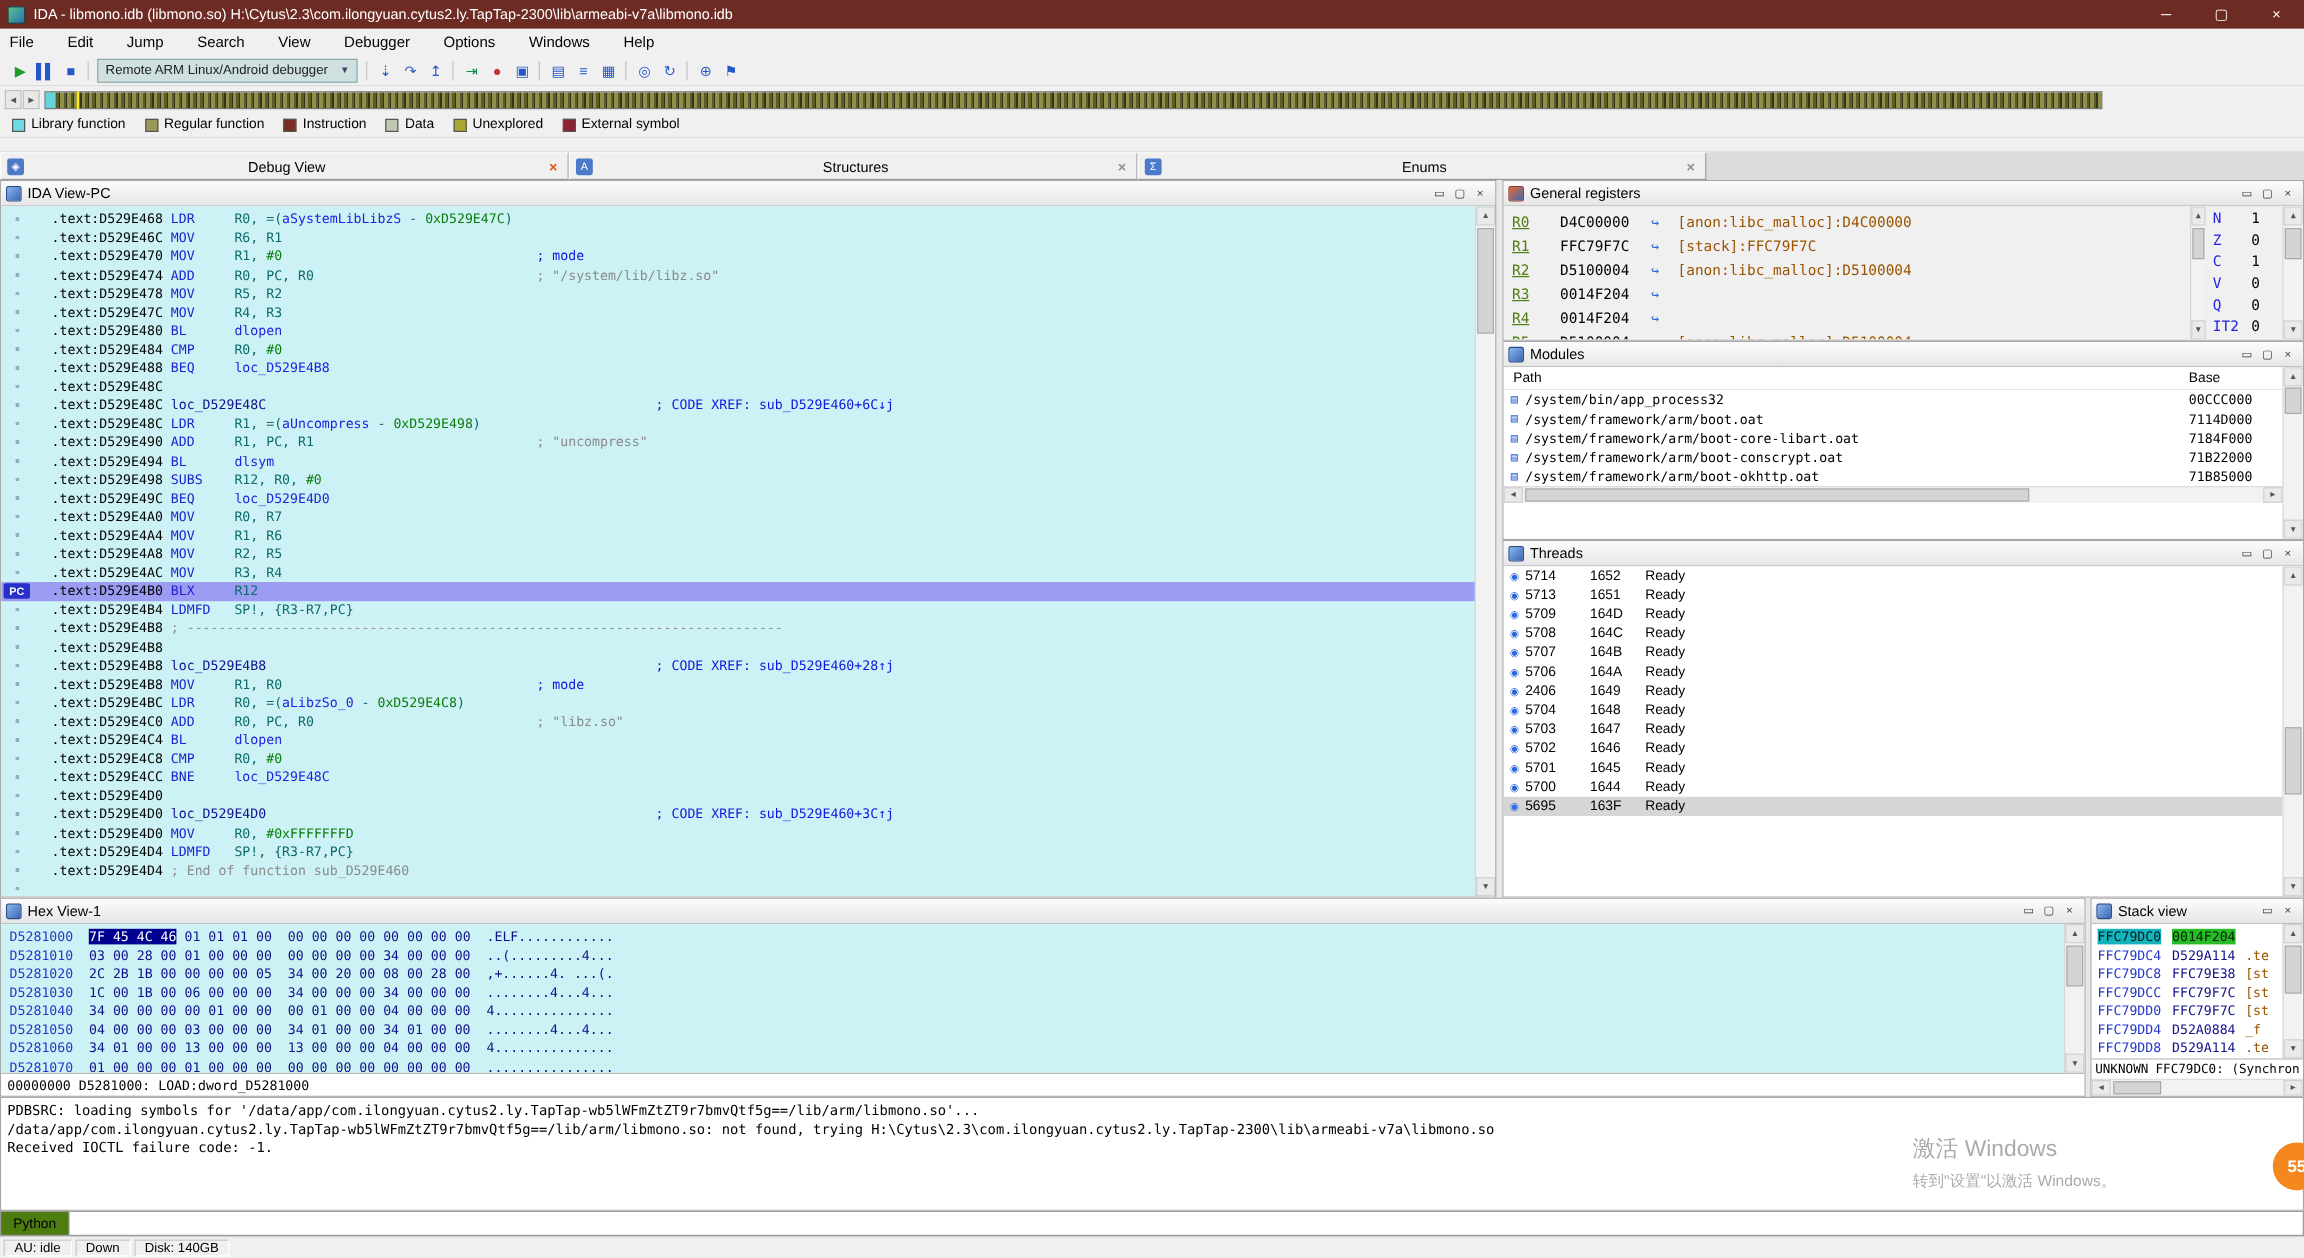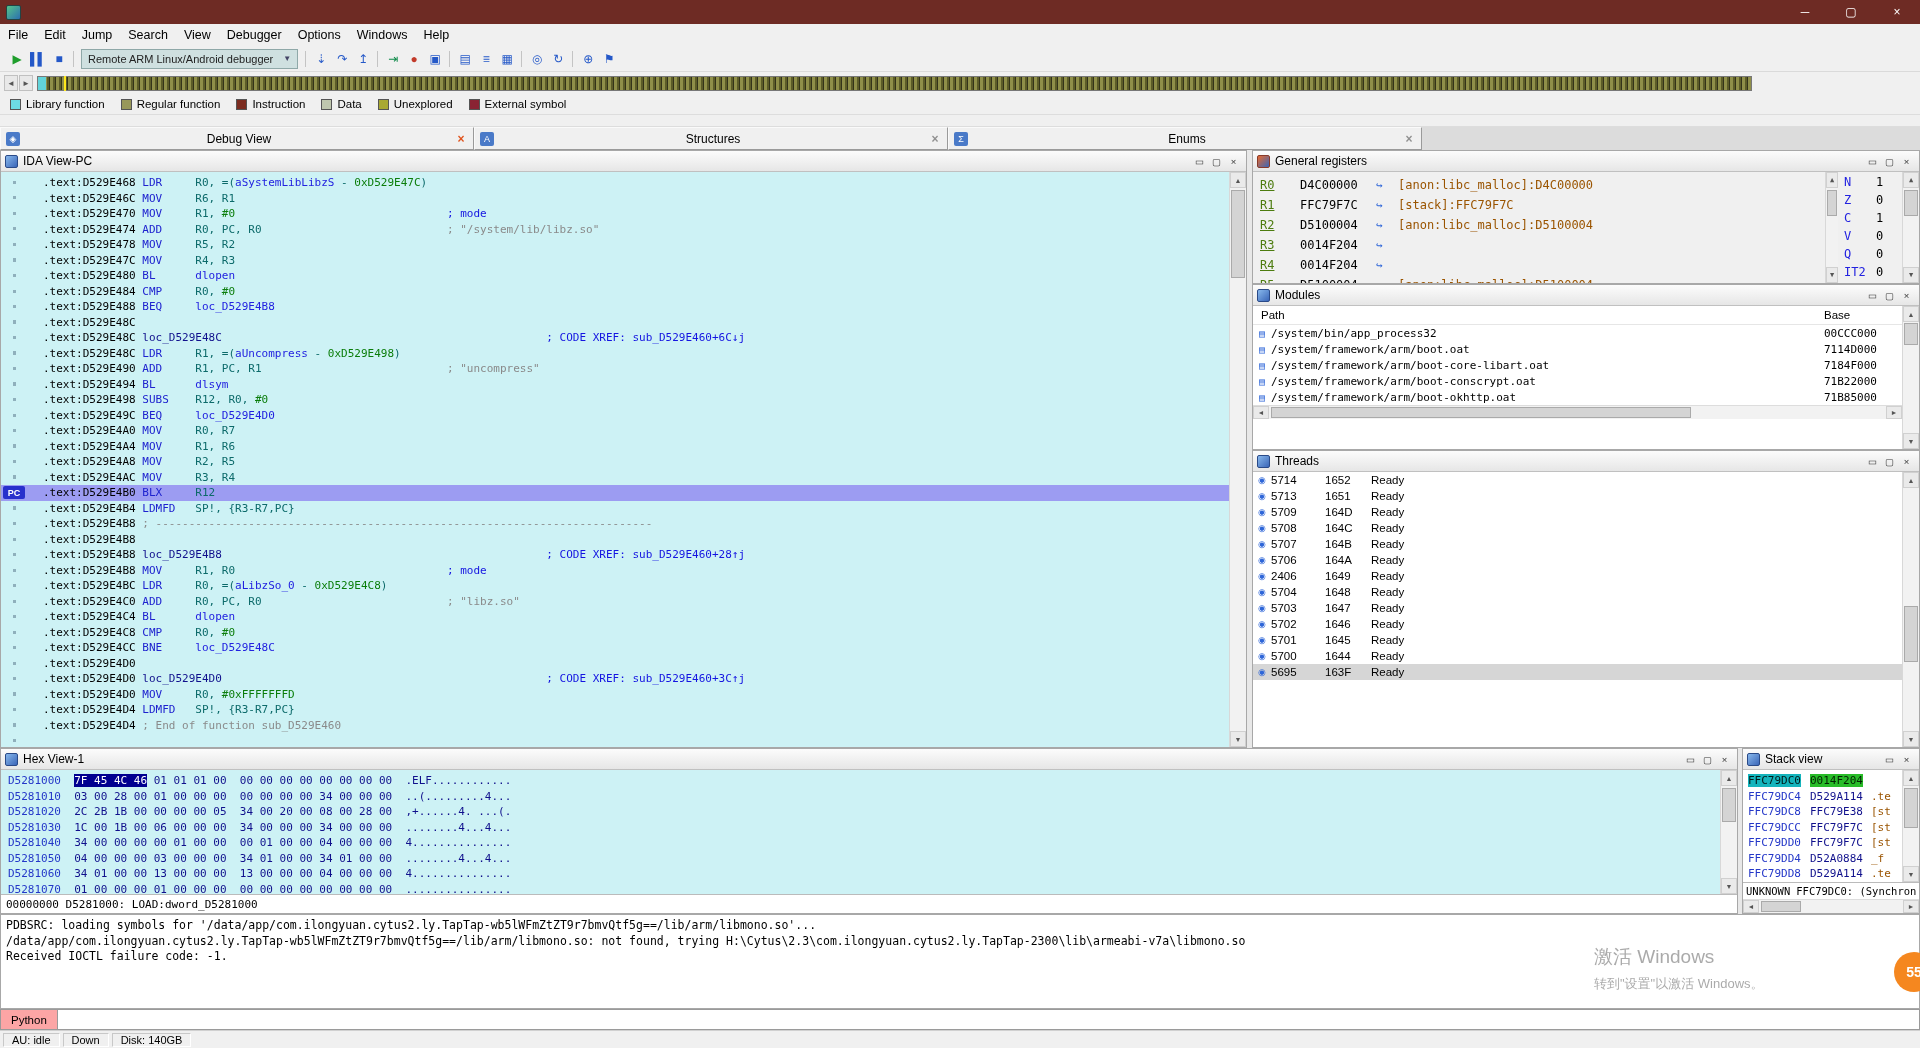--- a/index.html
+++ b/index.html
@@ -6,21 +6,21 @@
   html,body{width:1920px;height:1048px;overflow:hidden;}
   body{position:relative;background:#f0f0f0;font-family:"Liberation Sans",sans-serif;color:#000;}
 
   
   .titlebar{height:24px;background:#6e2b24;display:flex;align-items:center;color:#fff;font-size:12px;}
   .app-icon{width:15px;height:15px;margin:0 7px 0 6px;border-radius:2px;background:linear-gradient(135deg,#56c48a,#2b6fb0);border:1px solid #244;}
   .win-controls{margin-left:auto;display:flex;height:100%;}
   .winbtn{width:46px;display:flex;align-items:center;justify-content:center;font-size:12px;}
 
   
-  .menubar{height:22px;background:#f0f0f0;display:flex;align-items:center;font-size:12.5px;}
+  .menubar{height:22px;background:#f0f0f0;display:flex;align-items:center;font-size:12.5px;gap:12px;}
   .menu-item{padding:0 8px;}
 
   
   .toolbar{height:26px;background:#f0f0f0;border-bottom:1px solid #dadada;display:flex;align-items:center;padding-left:6px;}
   .tbtn{min-width:21px;height:21px;display:flex;align-items:center;justify-content:center;font-size:12px;letter-spacing:-1px;}
   .tsep{width:1px;height:16px;background:#c4c4c4;margin:0 4px;}
   .tselect{height:20px;display:flex;align-items:center;background:#cfe0e0;border:1px solid #8fa8a8;font-size:11px;padding:0 6px;margin:0 3px;min-width:205px;color:#222;}
   .tsel-arrow{margin-left:auto;font-size:8px;color:#446;padding-left:10px;}
 
   
@@ -152,36 +152,37 @@
   .st-ann{color:#9a5400;margin-left:8px;}
   .stack-status{height:17px;flex:none;border-top:1px solid #bbb;display:flex;align-items:center;font:10.5px "DejaVu Sans Mono",monospace;background:#fff;padding-left:3px;white-space:nowrap;overflow:hidden;}
   .stack-status .sep-gap{margin-right:6px;}
 
   
   .out-panel{height:95px;}
   .out-content{flex:1;background:#fff;font:11.5px "DejaVu Sans Mono",monospace;line-height:15.5px;padding:3px 0 0 5px;overflow:hidden;white-space:pre;}
 
   
   .python-bar{height:21px;display:flex;background:#f0f0f0;align-items:stretch;}
-  .py-label{border:1px solid #9a9a9a;background:#fca5a5;font-size:11.5px;display:flex;align-items:center;padding:4px 10px;}
+  .py-label{border:1px solid #9a9a9a;background:#4d7c0f;font-size:11.5px;display:flex;align-items:center;padding:4px 10px;}
   .py-input{flex:1;border:1px solid #9a9a9a;border-left:none;background:#fff;font:11.5px "DejaVu Sans Mono",monospace;padding:0 4px;outline:none;}
   .statusbar{height:18px;background:#f0f0f0;display:flex;align-items:center;font-size:11px;padding:0 3px;border-top:1px solid #d0d0d0;}
   .status-seg{padding:0 8px;height:14px;line-height:13px;border:1px solid;border-color:#c8c8c8 #fff #fff #c8c8c8;margin-right:3px;}
 
   
   .watermark{position:absolute;left:1594px;top:944px;color:rgba(118,118,118,0.62);pointer-events:none;z-index:40;}
   .wm1{font-size:19px;}
   .wm2{font-size:13px;margin-top:5px;}
   .badge55{position:absolute;left:1894px;top:952px;width:40px;height:40px;border-radius:50%;background:#f5871f;color:#fff;display:flex;align-items:center;justify-content:center;font-size:14px;font-weight:bold;z-index:41;}
 </style>
 </head>
 <body>
 
 <div class="titlebar">
   <span class="app-icon"></span>
+  <span class="title-text">IDA - libmono.idb (libmono.so) H:\Cytus\2.3\com.ilongyuan.cytus2.ly.TapTap-2300\lib\armeabi-v7a\libmono.idb</span>
   <span class="win-controls">
     <span class="winbtn">─</span>
     <span class="winbtn">▢</span>
     <span class="winbtn">×</span>
   </span>
 </div>
 
 <div class="menubar" id="menubar">
     <span class="menu-item">File</span>
     <span class="menu-item">Edit</span>

